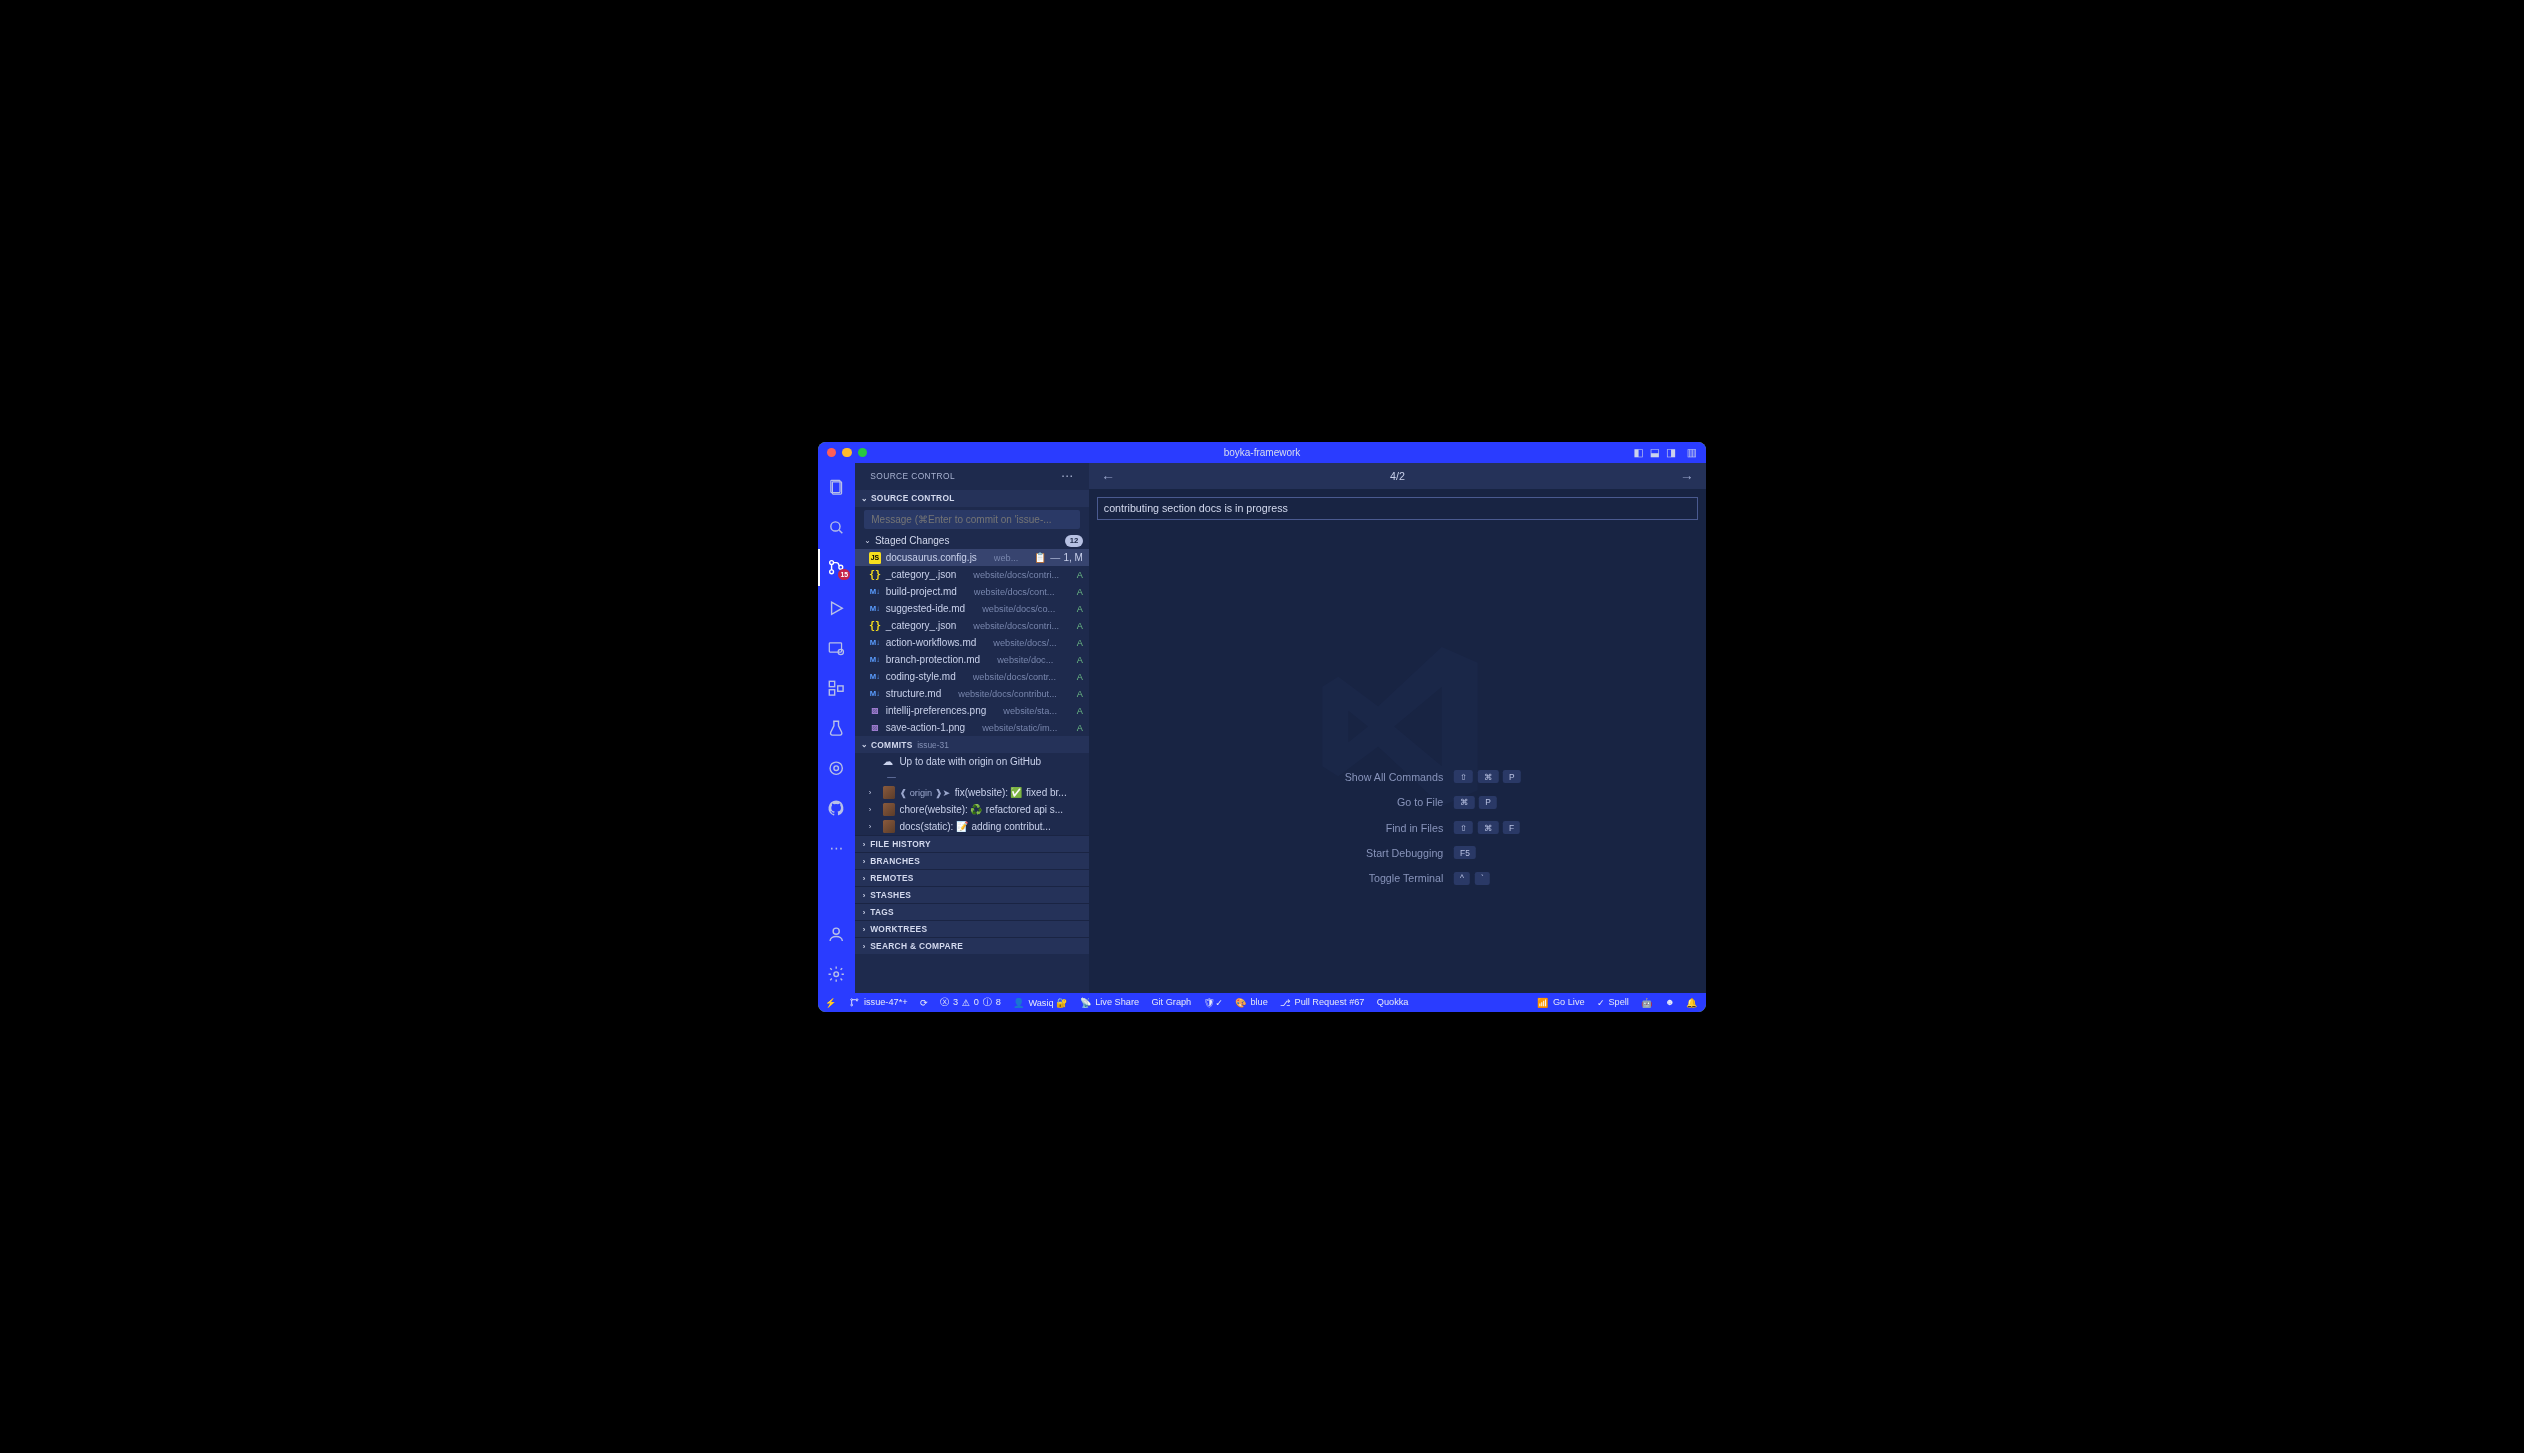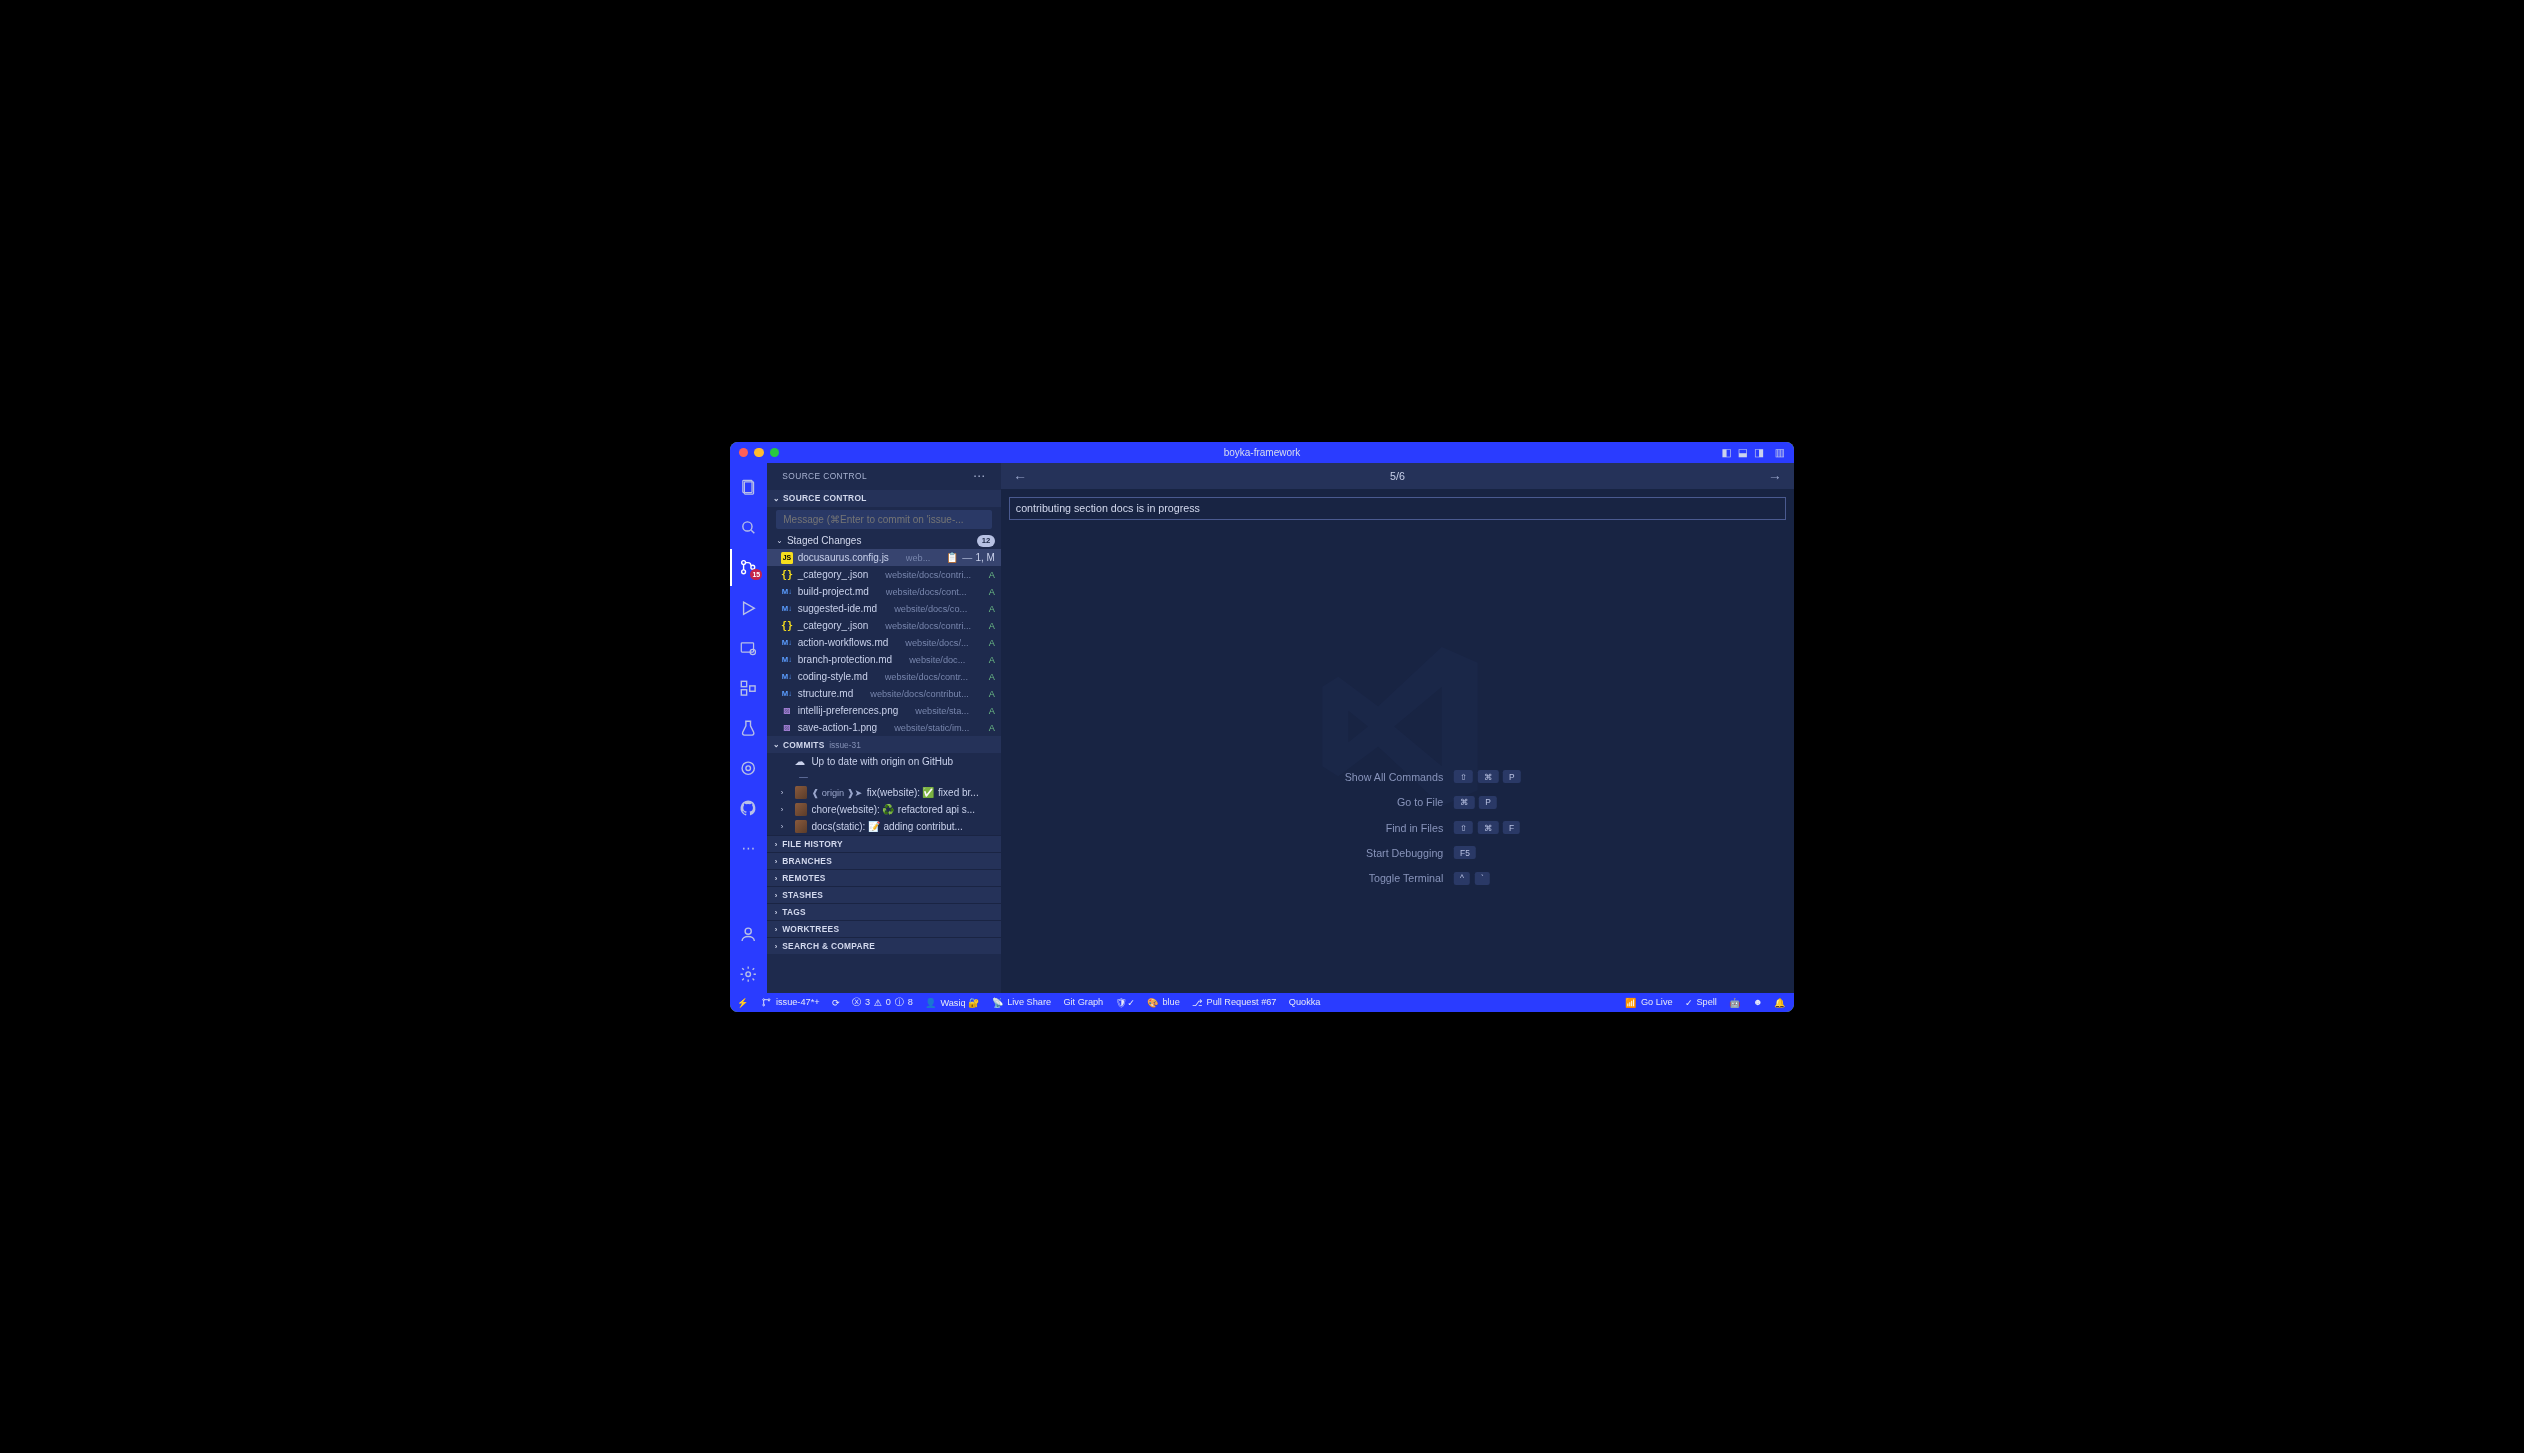--- a/index.html
+++ b/index.html
@@ -1,17 +1,17 @@
 <!DOCTYPE html>
 <html style="font-size:12.3px"><head>
 <meta charset="utf-8">
 <style>
 * { margin: 0; padding: 0; box-sizing: border-box; font-family: -apple-system, BlinkMacSystemFont, "Segoe UI", sans-serif; }
 body { background: #000; display: flex; align-items: center; justify-content: center; min-height: 100vh; }
-.window { width: 1064px; height: 570px; background: #84cc16; border-radius: 7.7px; overflow: hidden; display: flex; flex-direction: column; box-shadow: 0 15.3px 46px rgba(0,0,0,0.5); }
+.window { width: 888px; height: 570px; background: #84cc16; border-radius: 7.7px; overflow: hidden; display: flex; flex-direction: column; box-shadow: 0 15.3px 46px rgba(0,0,0,0.5); }
 .titlebar { height: 21.4px; background: #2a3cff; display: flex; align-items: center; position: relative; padding: 0 9.2px; }
 .traffic { display: flex; gap: 6.1px; }
 .traffic div { width: 9.2px; height: 9.2px; border-radius: 50%; }
 .tclose { background: #ff5f57; }
 .tmin { background: #febc2e; }
 .tmax { background: #28c840; }
 .title { position: absolute; left: 50%; transform: translateX(-50%); color: #d8ddf0; font-size: 10px; font-weight: 500; }
 .title-right { margin-left: auto; display: flex; gap: 6.1px; }
 .title-right span { color: #cbd2ec; font-size: 10.7px; cursor: pointer; }
 .body { flex: 1; display: flex; min-height: 0; }
@@ -318,21 +318,21 @@
           <div class="collapse-section">
             <span class="chev">›</span>
             <span>SEARCH &amp; COMPARE</span>
           </div>
         </div>
     </div>
 
     <div class="editor">
       <div class="editor-top" style="position:relative">
         <span class="navbtn">←</span>
-        <span class="step-count">5/6</span>
+        <span class="step-count">4/2</span>
         <span class="navbtn fwd">→</span>
       </div>
       <div class="input-area">
         <input class="commit-input" value="contributing section docs is in progress" style="">
       </div>
 
       <div class="watermark">
         <svg viewBox="0 0 100 100" fill="currentColor">
             <path d="M72 10L40 40 20 25l-8 5v40l8 5 20-15 32 30 18-8V18l-18-8zM25 58V42l10 8-10 8zm47 12L48 50l24-20v40z"></path>
           </svg>

